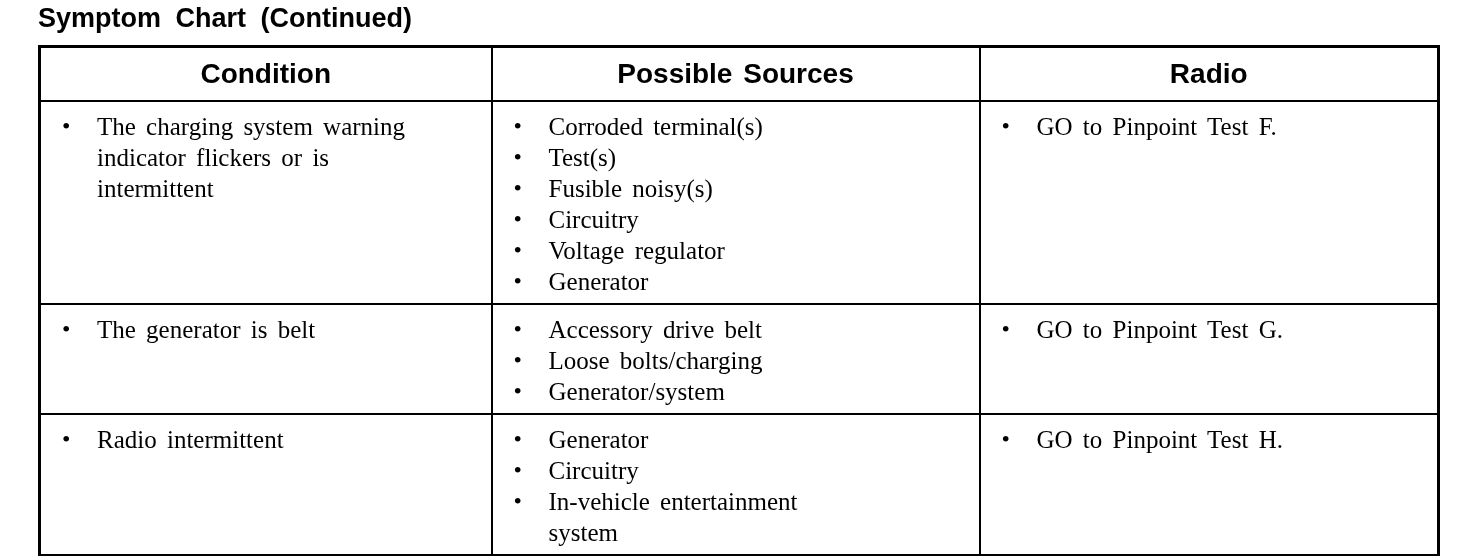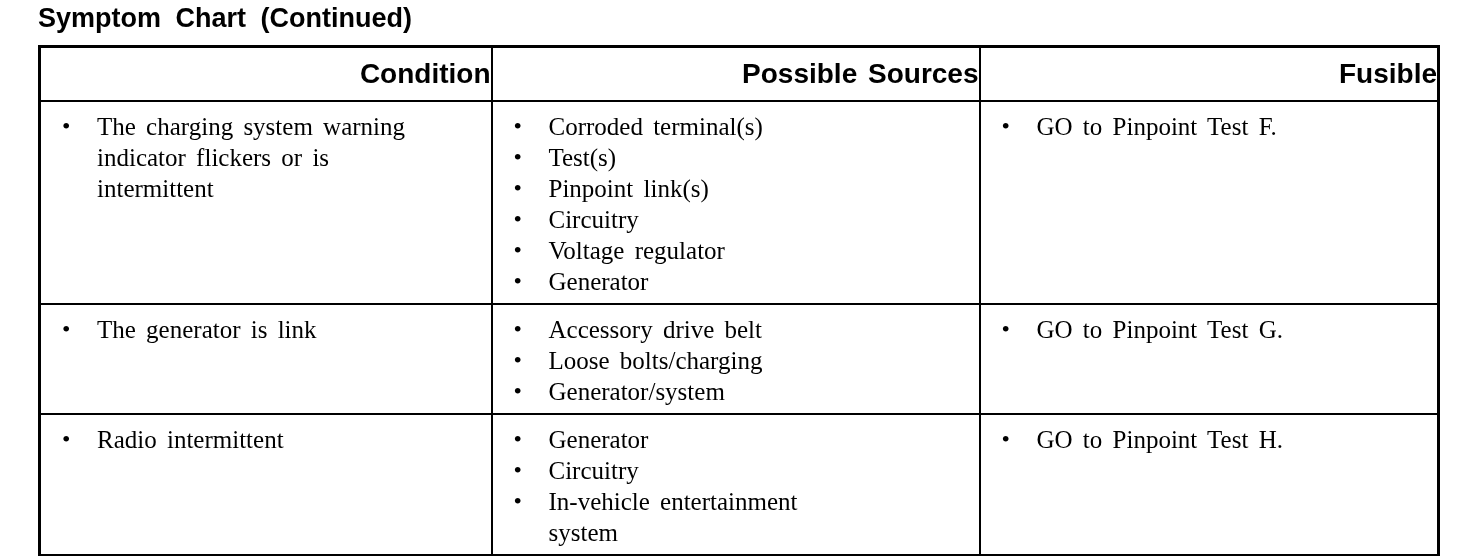--- a/index.html
+++ b/index.html
@@ -33,21 +33,21 @@
   }
   table.symptom th,
   table.symptom td {
     border: 2px solid #000000;
     box-sizing: border-box;
   }
   table.symptom th {
     font-family: "Liberation Sans", sans-serif;
     font-weight: bold;
     font-size: 28px;
-    text-align: right;
+    text-align: center;
     vertical-align: middle;
     height: 54px;
     padding: 0;
     word-spacing: 3px;
   }
   table.symptom td {
     vertical-align: top;
     padding: 9px 8px 6px 0;
   }
   tbody tr:nth-child(1) td { height: 196px; }
@@ -85,21 +85,21 @@
   <table class="symptom">
     <colgroup>
       <col style="width:452px">
       <col style="width:488px">
       <col style="width:459px">
     </colgroup>
     <thead>
       <tr>
         <th>Condition</th>
         <th>Possible Sources</th>
-        <th>Fusible</th>
+        <th>Radio</th>
       </tr>
     </thead>
     <tbody>
         <tr>
           <td>
             <ul class="bullets">
               <li>
                 <span class="bullet">•</span>
                 <span class="li-text">The charging system warning
 indicator flickers or is
@@ -112,21 +112,21 @@
               <li>
                 <span class="bullet">•</span>
                 <span class="li-text">Corroded terminal(s)</span>
               </li>
               <li>
                 <span class="bullet">•</span>
                 <span class="li-text">Test(s)</span>
               </li>
               <li>
                 <span class="bullet">•</span>
-                <span class="li-text">Pinpoint link(s)</span>
+                <span class="li-text">Fusible noisy(s)</span>
               </li>
               <li>
                 <span class="bullet">•</span>
                 <span class="li-text">Circuitry</span>
               </li>
               <li>
                 <span class="bullet">•</span>
                 <span class="li-text">Voltage regulator</span>
               </li>
               <li>
@@ -142,21 +142,21 @@
                 <span class="li-text">GO to Pinpoint Test F.</span>
               </li>
             </ul>
           </td>
         </tr>
         <tr>
           <td>
             <ul class="bullets">
               <li>
                 <span class="bullet">•</span>
-                <span class="li-text">The generator is link</span>
+                <span class="li-text">The generator is belt</span>
               </li>
             </ul>
           </td>
           <td>
             <ul class="bullets">
               <li>
                 <span class="bullet">•</span>
                 <span class="li-text">Accessory drive belt</span>
               </li>
               <li>

